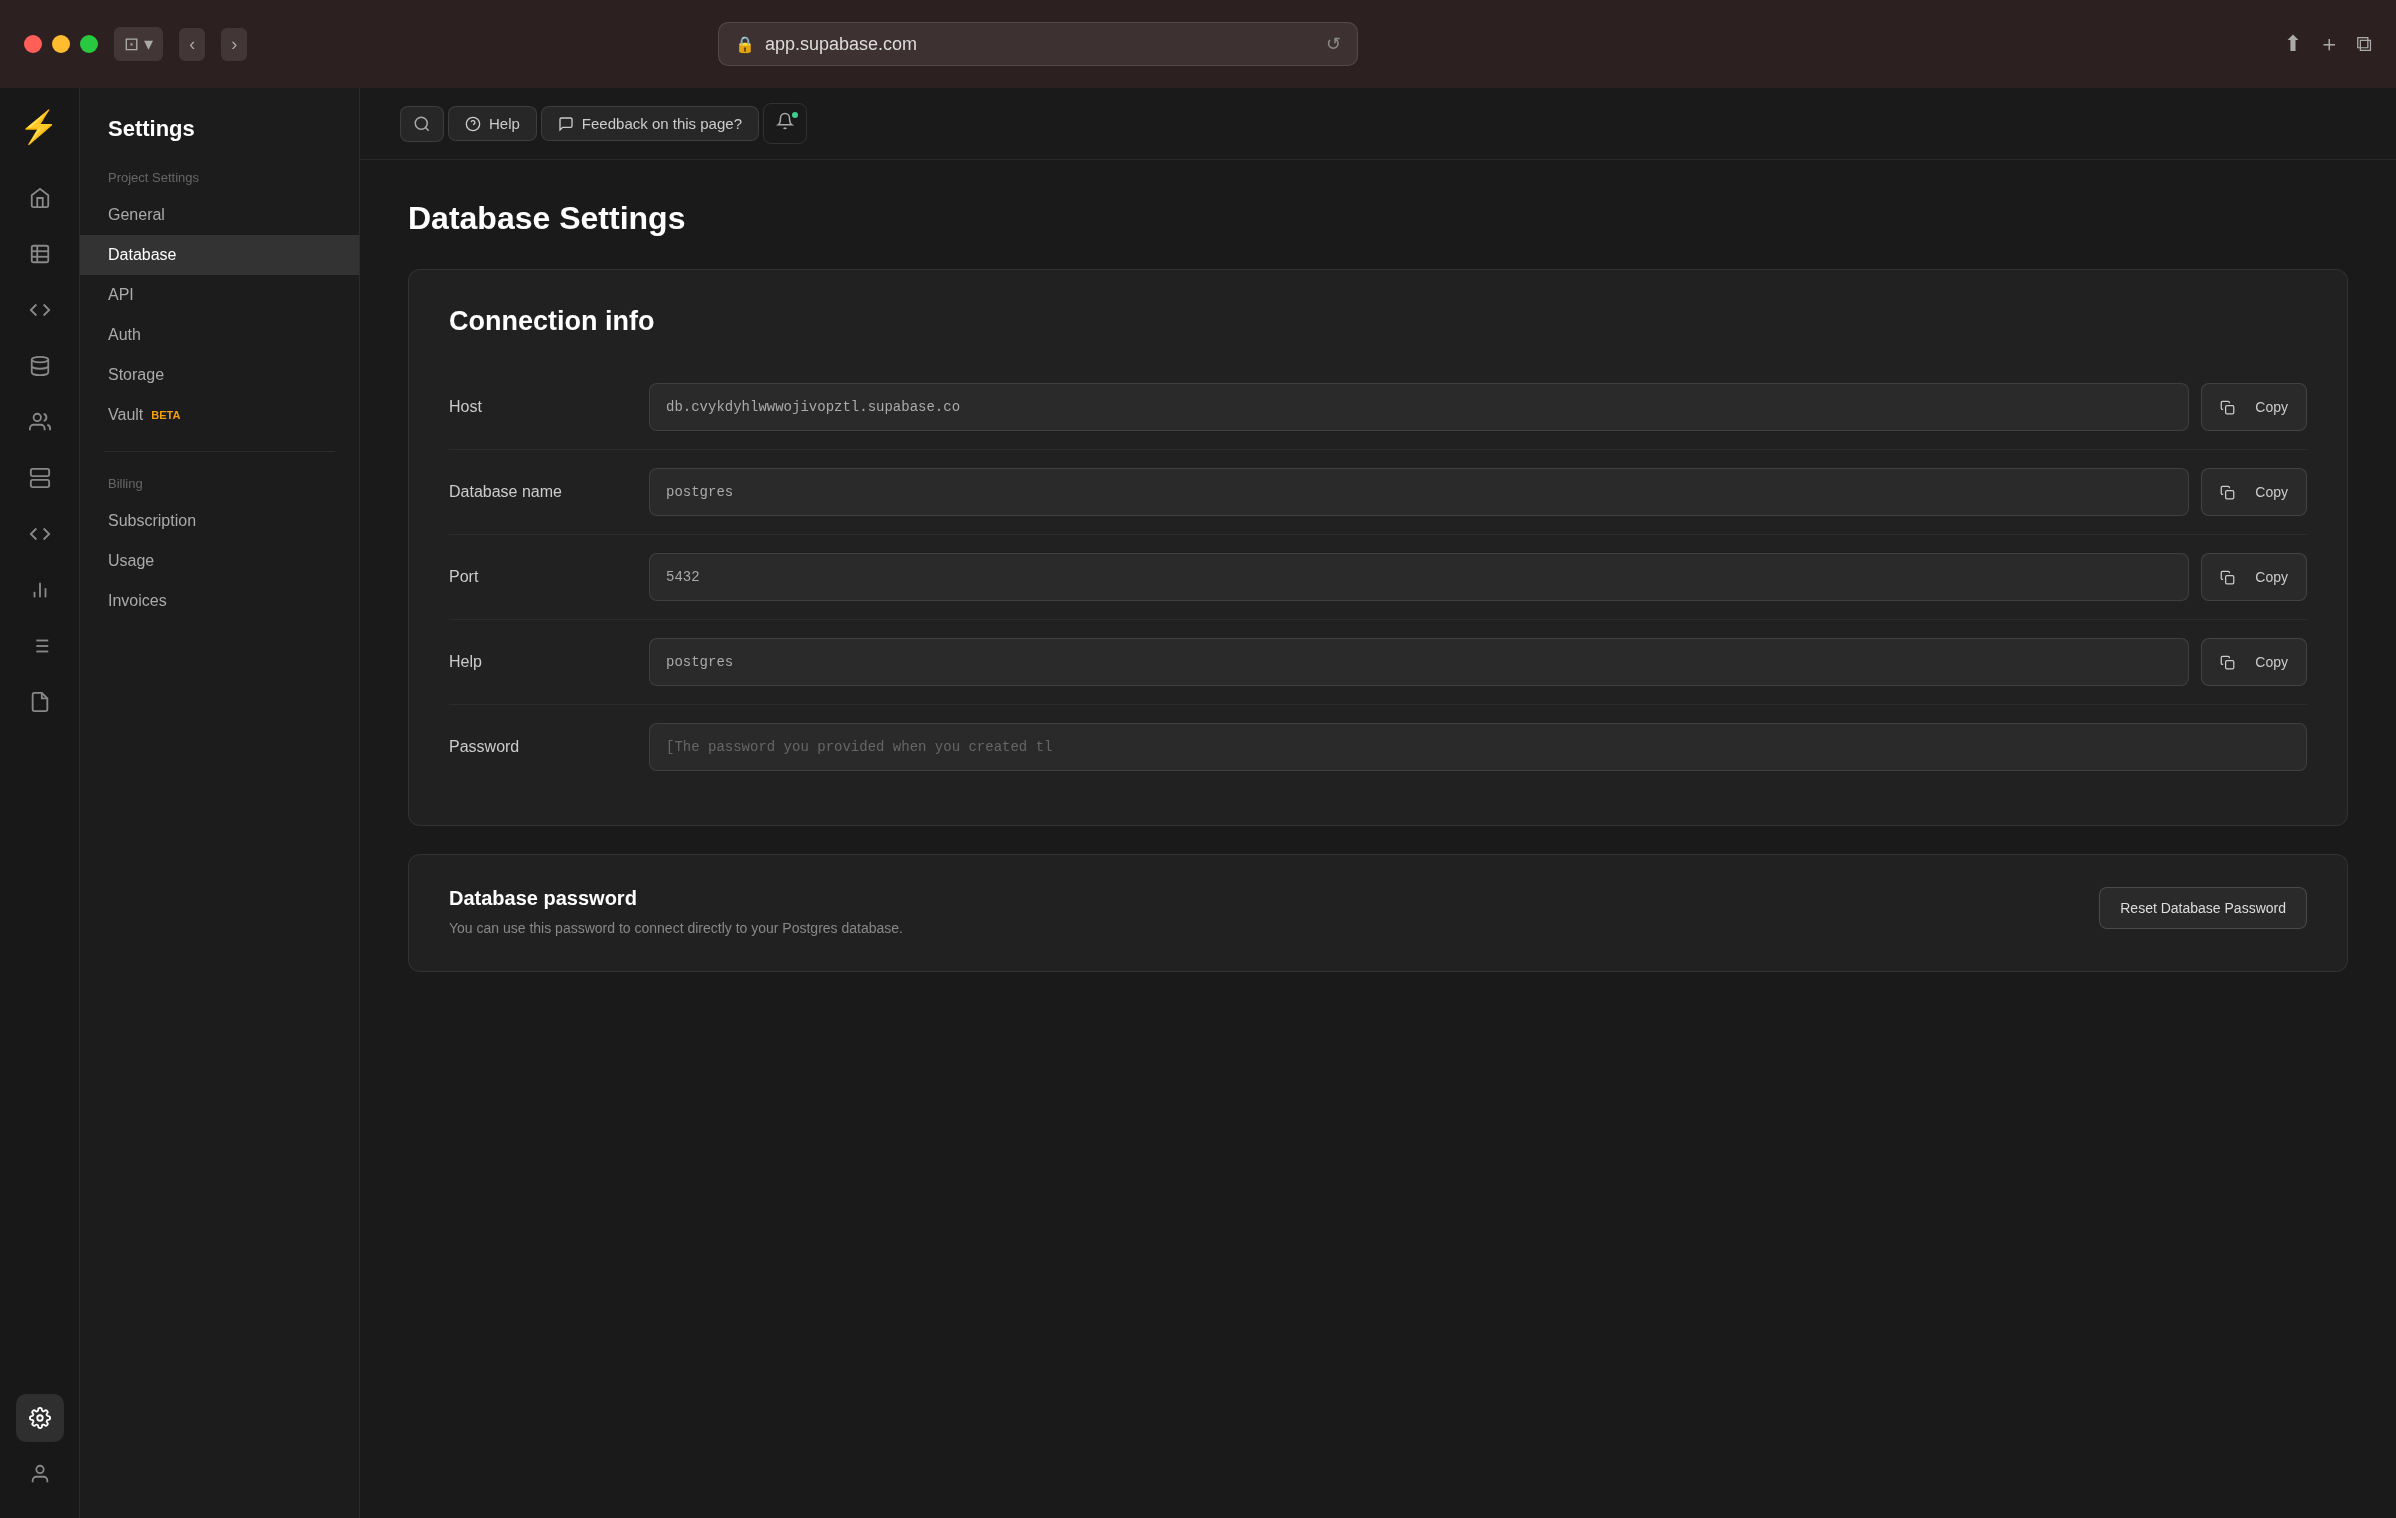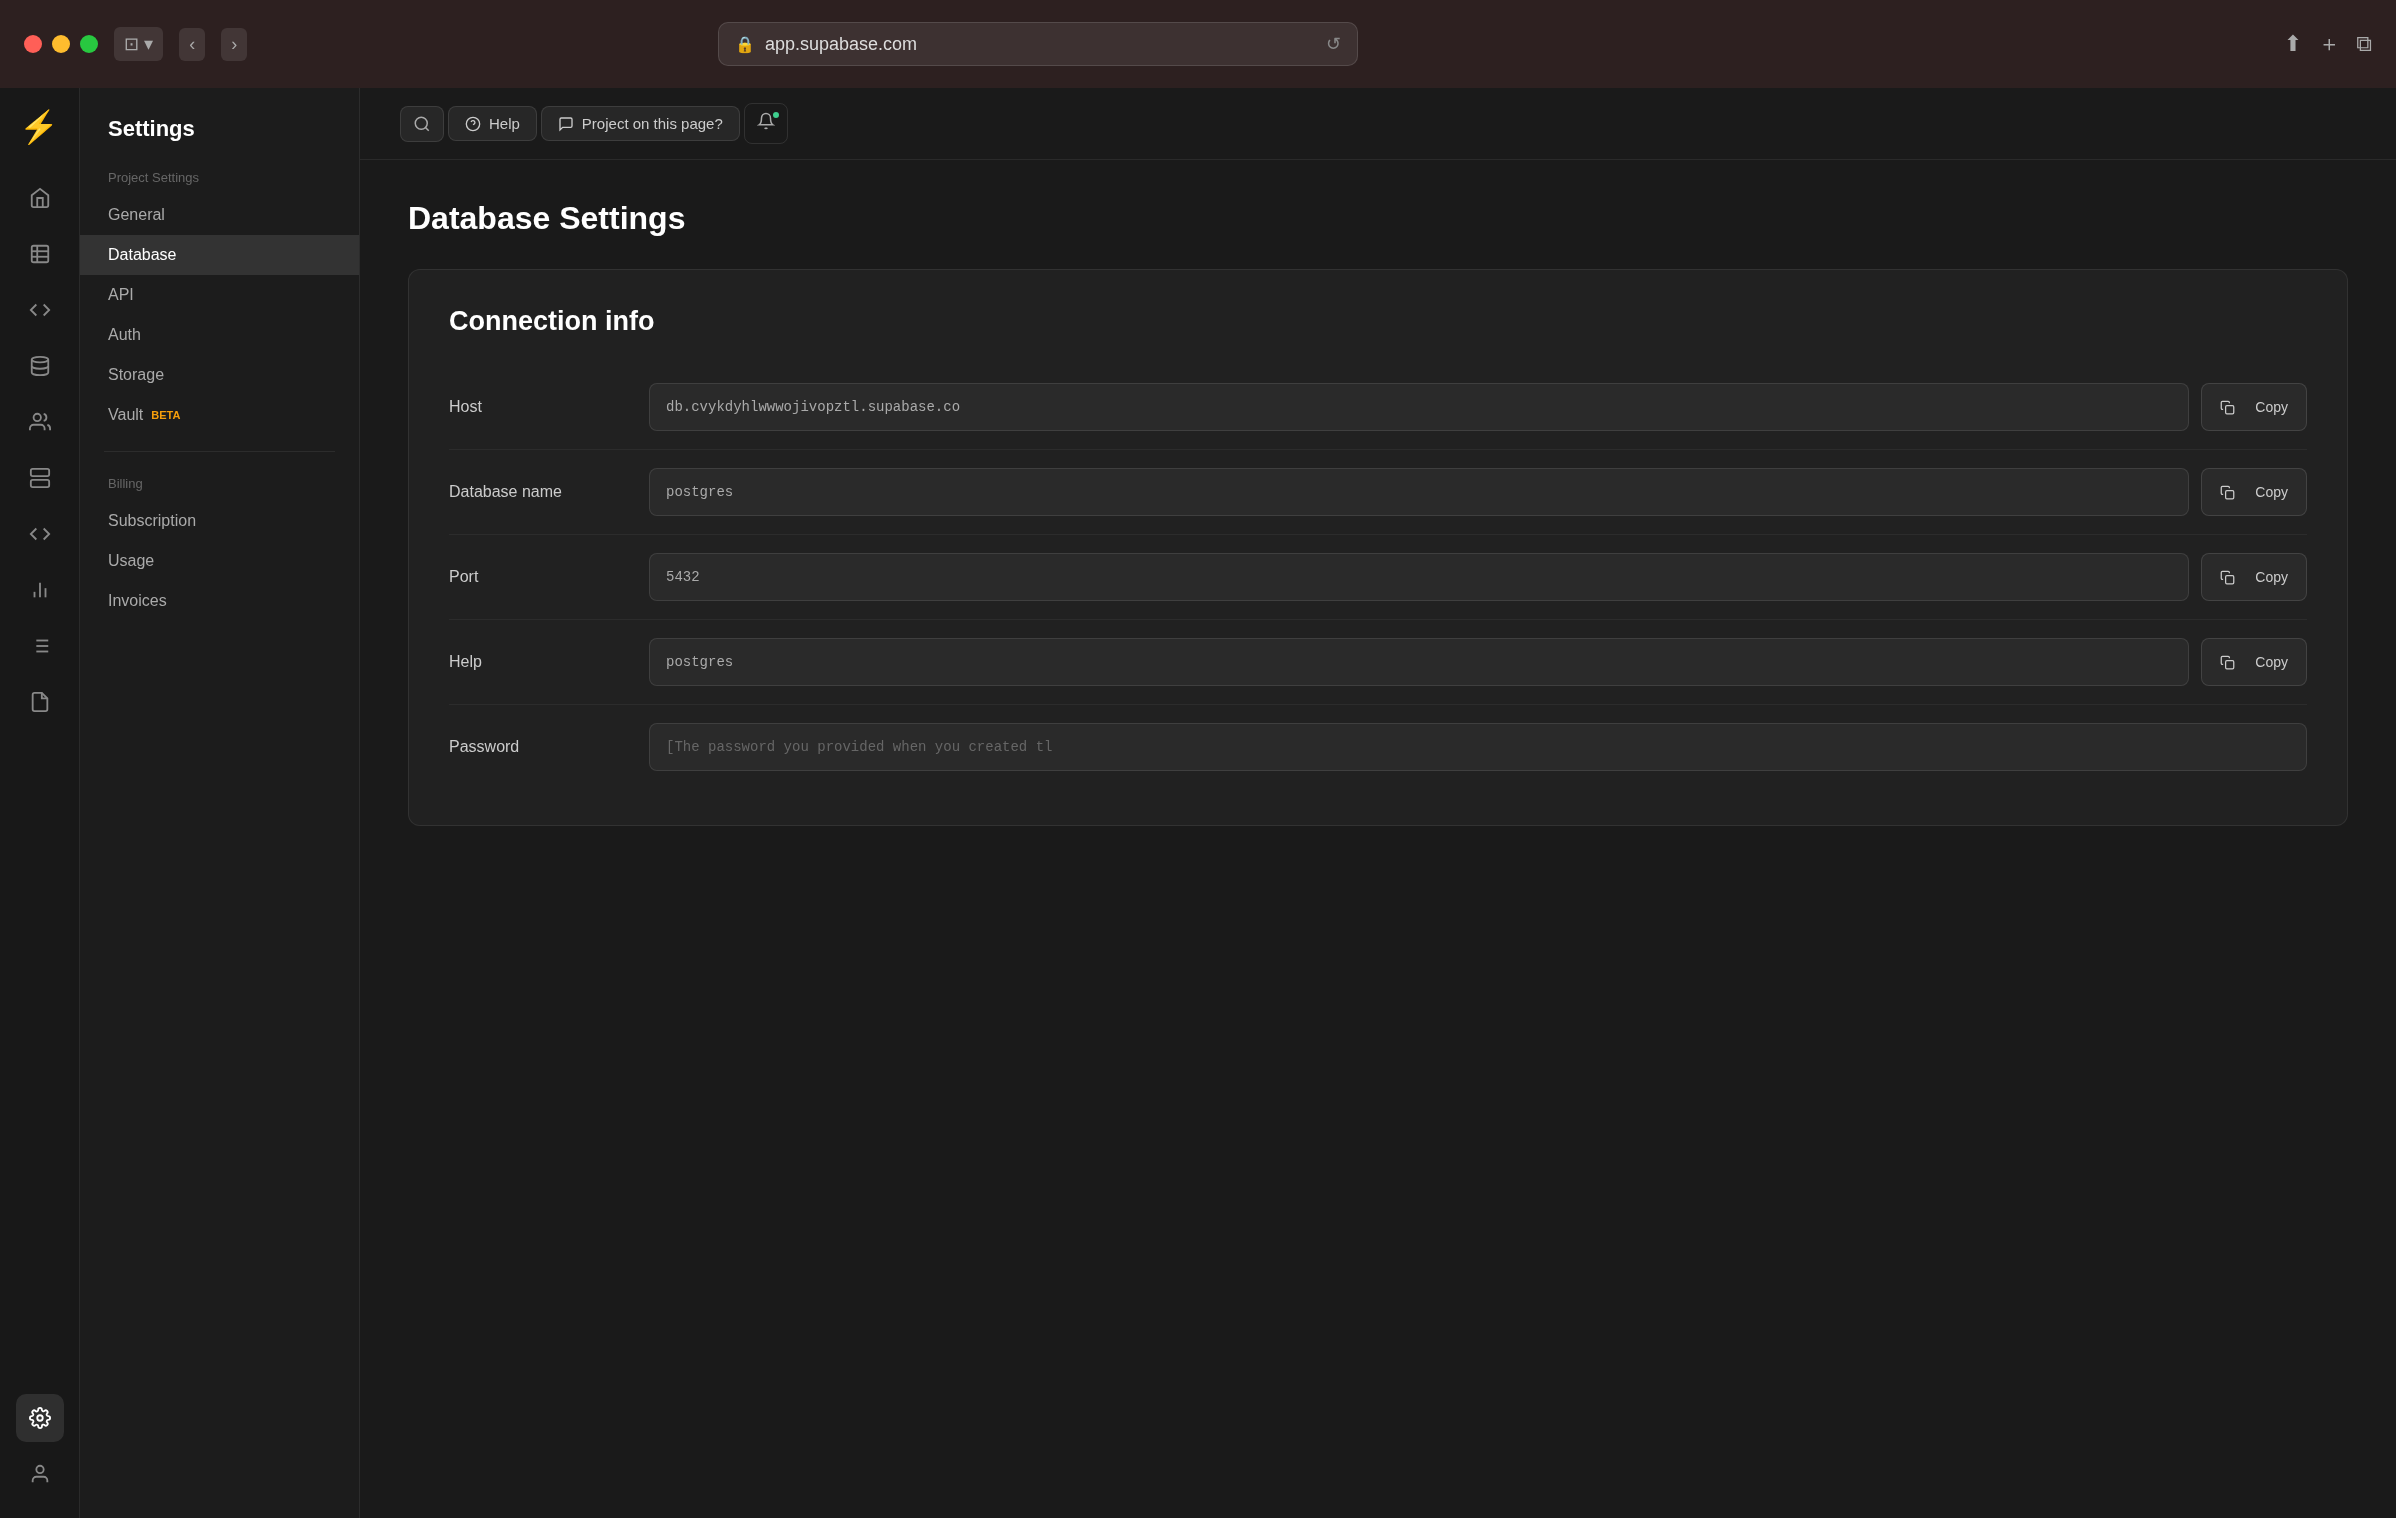--- a/index.html
+++ b/index.html
@@ -497,21 +497,21 @@
             <circle cx="12" cy="12" r="10"></circle>
             <path d="M9.09 9a3 3 0 0 1 5.83 1c0 2-3 3-3 3"></path>
             <line x1="12" y1="17" x2="12.01" y2="17"></line>
           </svg>
           <span>Help</span>
         </button>
         <button class="header-btn">
           <svg width="16" height="16" viewBox="0 0 24 24" fill="none" stroke="currentColor" stroke-width="2">
             <path d="M21 15a2 2 0 0 1-2 2H7l-4 4V5a2 2 0 0 1 2-2h14a2 2 0 0 1 2 2z"></path>
           </svg>
-          <span>Project on this page?</span>
+          <span>Feedback on this page?</span>
         </button>
         <button class="notification-btn">
           <svg width="18" height="18" viewBox="0 0 24 24" fill="none" stroke="currentColor" stroke-width="2">
             <path d="M18 8A6 6 0 0 0 6 8c0 7-3 9-3 9h18s-3-2-3-9"></path>
             <path d="M13.73 21a2 2 0 0 1-3.46 0"></path>
           </svg>
           <span class="notification-dot"></span>
         </button>
       </div>
     </div>
@@ -589,16 +589,25 @@
         <div class="form-row">
           <div class="form-label">
             <span>Password</span>
           </div>
           <div class="form-field-group">
             <input class="form-input" readonly="" placeholder="[The password you provided when you created tl" style="">
           </div>
         </div>
       </div>
 
+      <div class="password-card">
+        <div class="password-card-header">
+          <div>
+            <div class="password-card-title">Database password</div>
+            <div class="password-card-desc">You can use this password to connect directly to your Postgres database.</div>
+          </div>
+          <button class="reset-btn">Reset Database Password</button>
+        </div>
+      </div>
 
     </div>
   </div>
 </div>
 
 </body></html>

